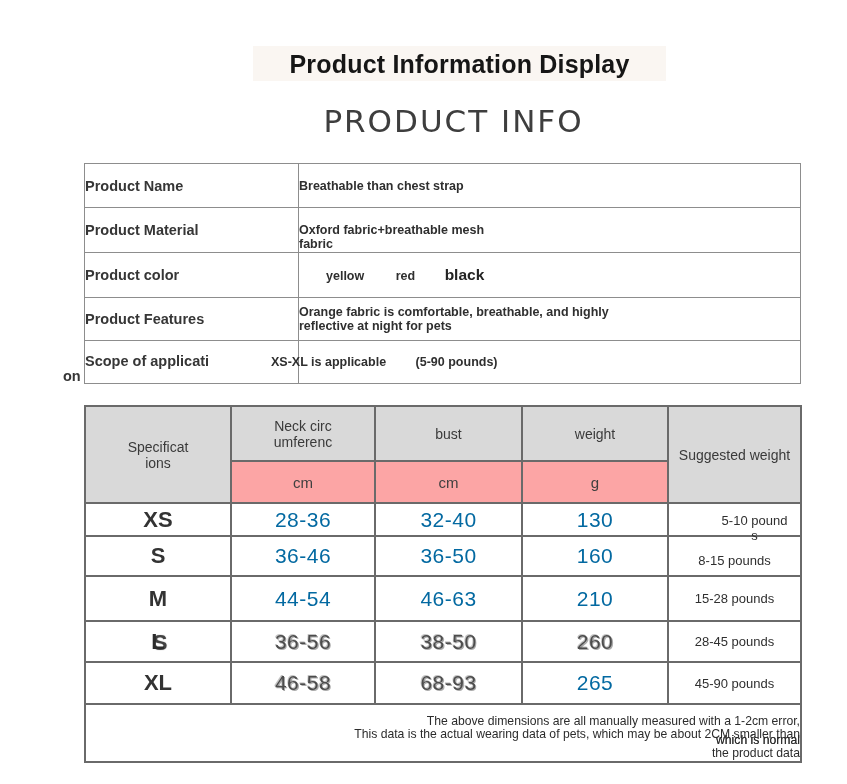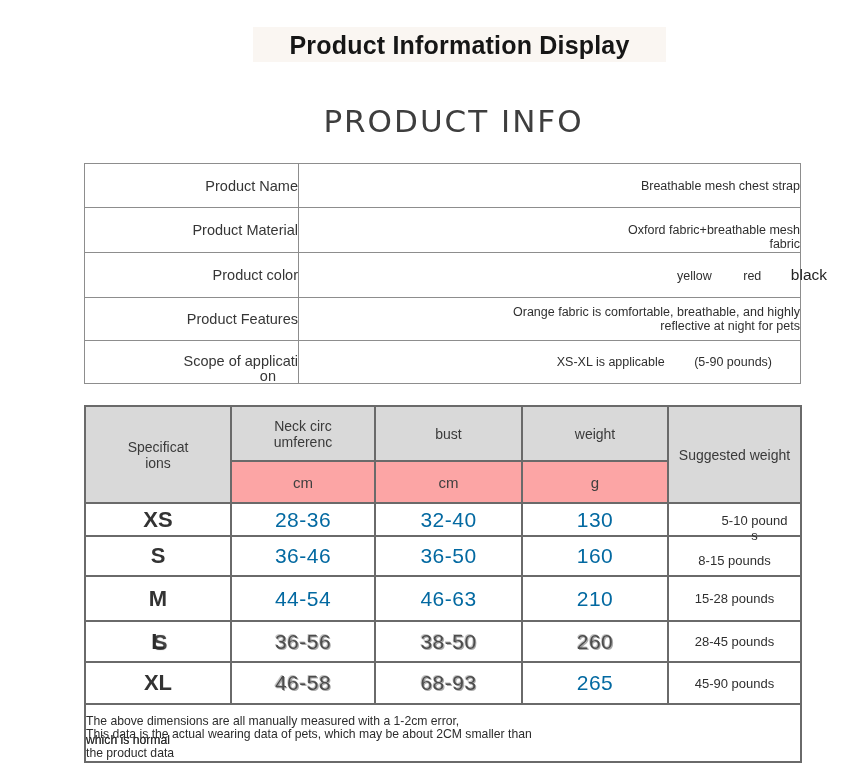--- a/index.html
+++ b/index.html
@@ -5,41 +5,41 @@
   html,body{margin:0;padding:0;}
   body{
     width:847px;height:784px;background:#ffffff;position:relative;overflow:hidden;
     font-family:"Liberation Sans","DejaVu Sans",sans-serif;color:#3b3b3b;
     -webkit-font-smoothing:antialiased;
   }
   .page{position:absolute;inset:0;}
 
   
   .title{
-    position:absolute;top:27px;left:0;width:100%;text-align:center;
+    position:absolute;top:46px;left:0;width:100%;text-align:center;
   }
   .title span{
     display:inline-block;font-size:25px;font-weight:700;color:#161616;
     background:#faf6f2;padding:4px 36px 2px 36px;transform:translateX(36px);
     letter-spacing:0.2px;
   }
   .subtitle{
     position:absolute;top:103px;left:0;width:100%;text-align:center;
   }
   .subtitle span{
     display:inline-block;font-size:31px;font-weight:400;color:#3e3e3e;
     font-family:"DejaVu Sans",sans-serif;letter-spacing:2px;transform:translateX(30px);
   }
 
   
   table{border-collapse:collapse;table-layout:fixed;}
   .info-table{position:absolute;top:163px;left:84px;width:716px;}
   .info-table td{
-    border:1.5px solid #8d8d8d;text-align:right;vertical-align:middle;
-    padding:0;overflow:visible;
+    border:1.5px solid #8d8d8d;text-align:left;vertical-align:middle;
+    padding:0;overflow:visible;font-weight:bold;
   }
   .info-lbl{font-size:14.5px;color:#363636;width:214px;}
   .info-val{font-size:12.5px;color:#2f2f2f;}
   .r-i1{height:44px}.r-i2{height:45px}.r-i3{height:45px}.r-i4{height:43px}.r-i5{height:43px}
   .two-line div{line-height:14px;}
   .drop-line{margin-bottom:-13px;}
   .color-row span{vertical-align:baseline;}
   .color-shift{transform:translateX(27px);display:inline-block;}
   .c-sm{font-size:12.5px;}
   .c-gap1{margin-left:20px;padding-left:8px;}
@@ -71,21 +71,21 @@
     border-radius:17px;
   }
   .stack{position:relative;display:inline-block;font-size:22px;font-weight:700;color:#2b2b2b;}
   .stack .over{
     position:absolute;left:1.5px;top:1px;color:rgba(40,40,40,.75);
     text-shadow:0 0 1px rgba(60,60,60,.6);
   }
 
   
   .note-cell{vertical-align:top;padding-top:9px !important;}
-  .note-line{font-size:12.2px;line-height:13.5px;text-align:left;color:#2c2c2c;}
+  .note-line{font-size:12.2px;line-height:13.5px;text-align:right;color:#2c2c2c;}
   .nl3{margin-top:-8px;text-shadow:0 0 .6px rgba(40,40,40,.8);}
 </style>
 </head>
 <body>
 
 <div class="page">
 
   <div class="title">
     <span>Product Information Display</span>
   </div>
@@ -94,21 +94,21 @@
   </div>
 
   <table class="info-table">
     <colgroup>
         <col style="width:214px">
         <col style="width:502px">
       </colgroup>
     <tbody>
         <tr class="r-i1">
       <td class="info-lbl">Product Name</td>
-      <td class="info-val">Breathable mesh chest strap</td>
+      <td class="info-val">Breathable than chest strap</td>
     </tr>
     <tr class="r-i2">
       <td class="info-lbl">Product Material</td>
       <td class="info-val two-line">
         <div>Oxford fabric+breathable mesh</div>
         <div class="drop-line">fabric</div>
       </td>
     </tr>
     <tr class="r-i3">
       <td class="info-lbl">Product color</td>

